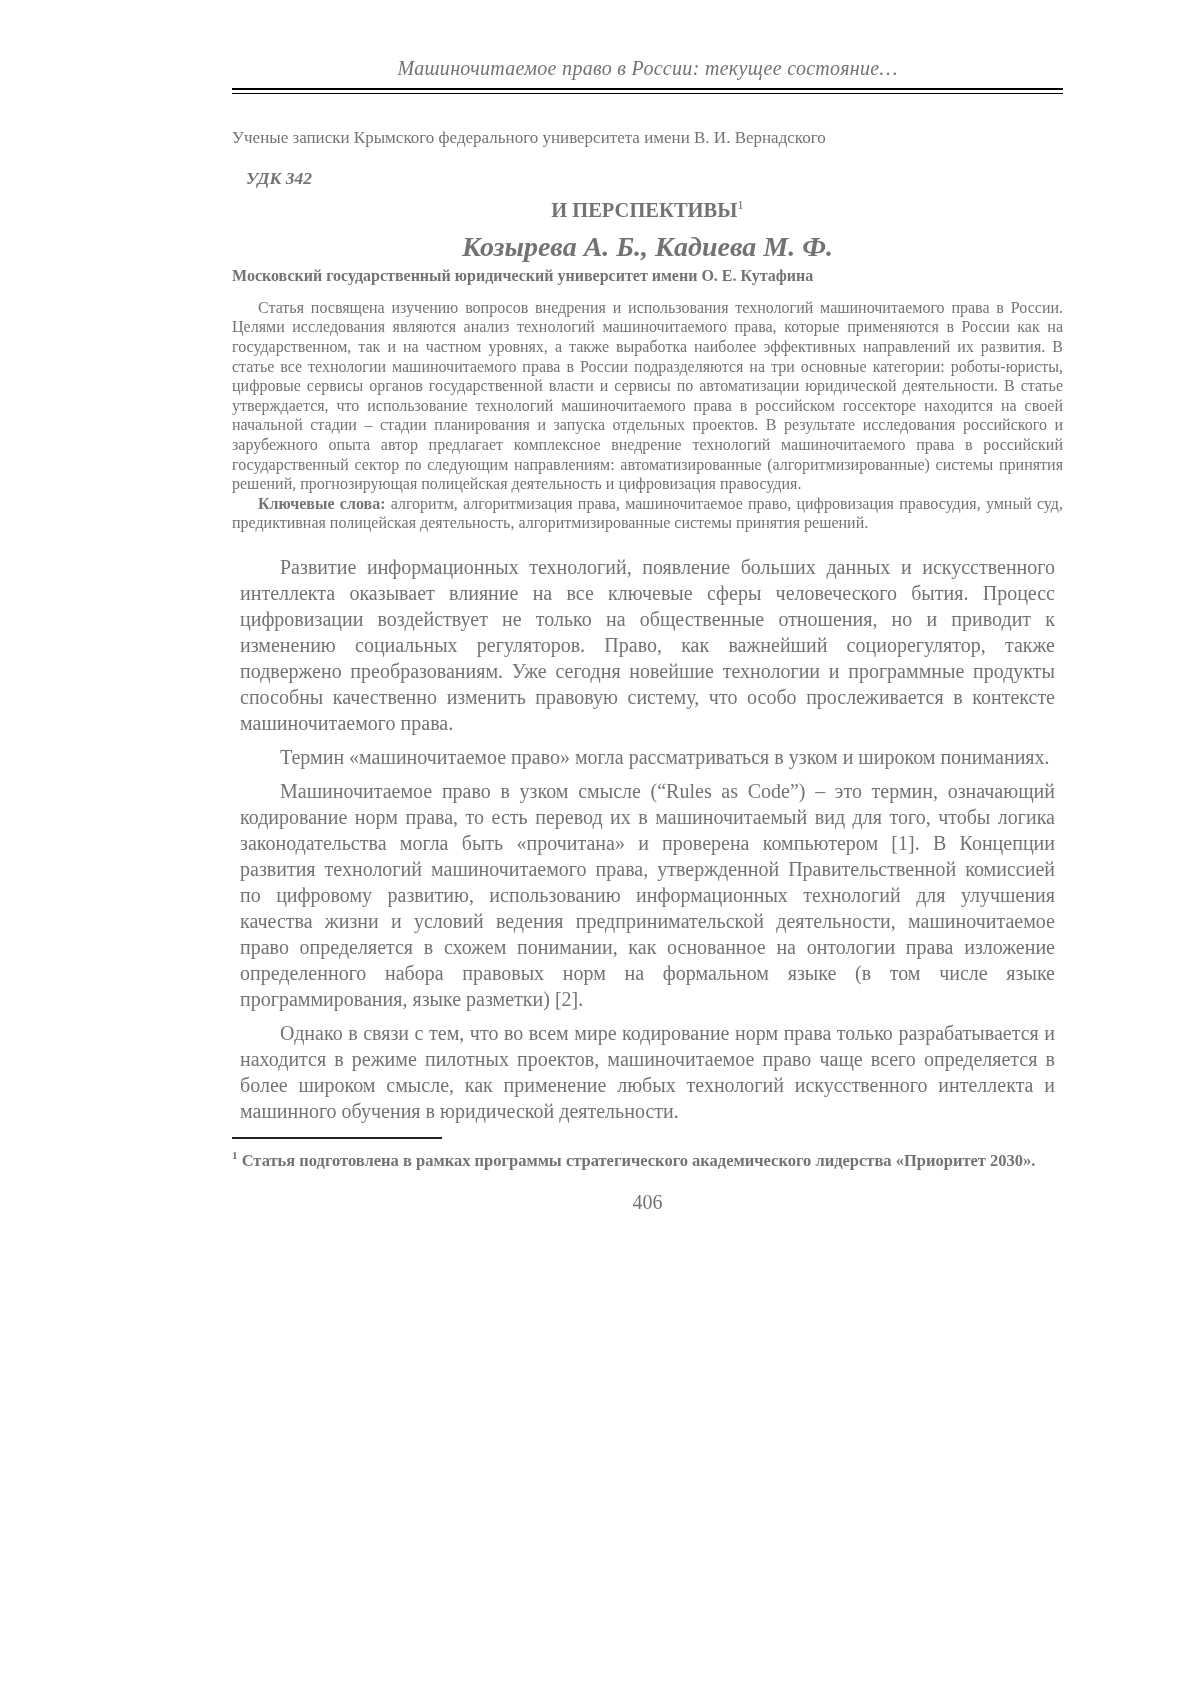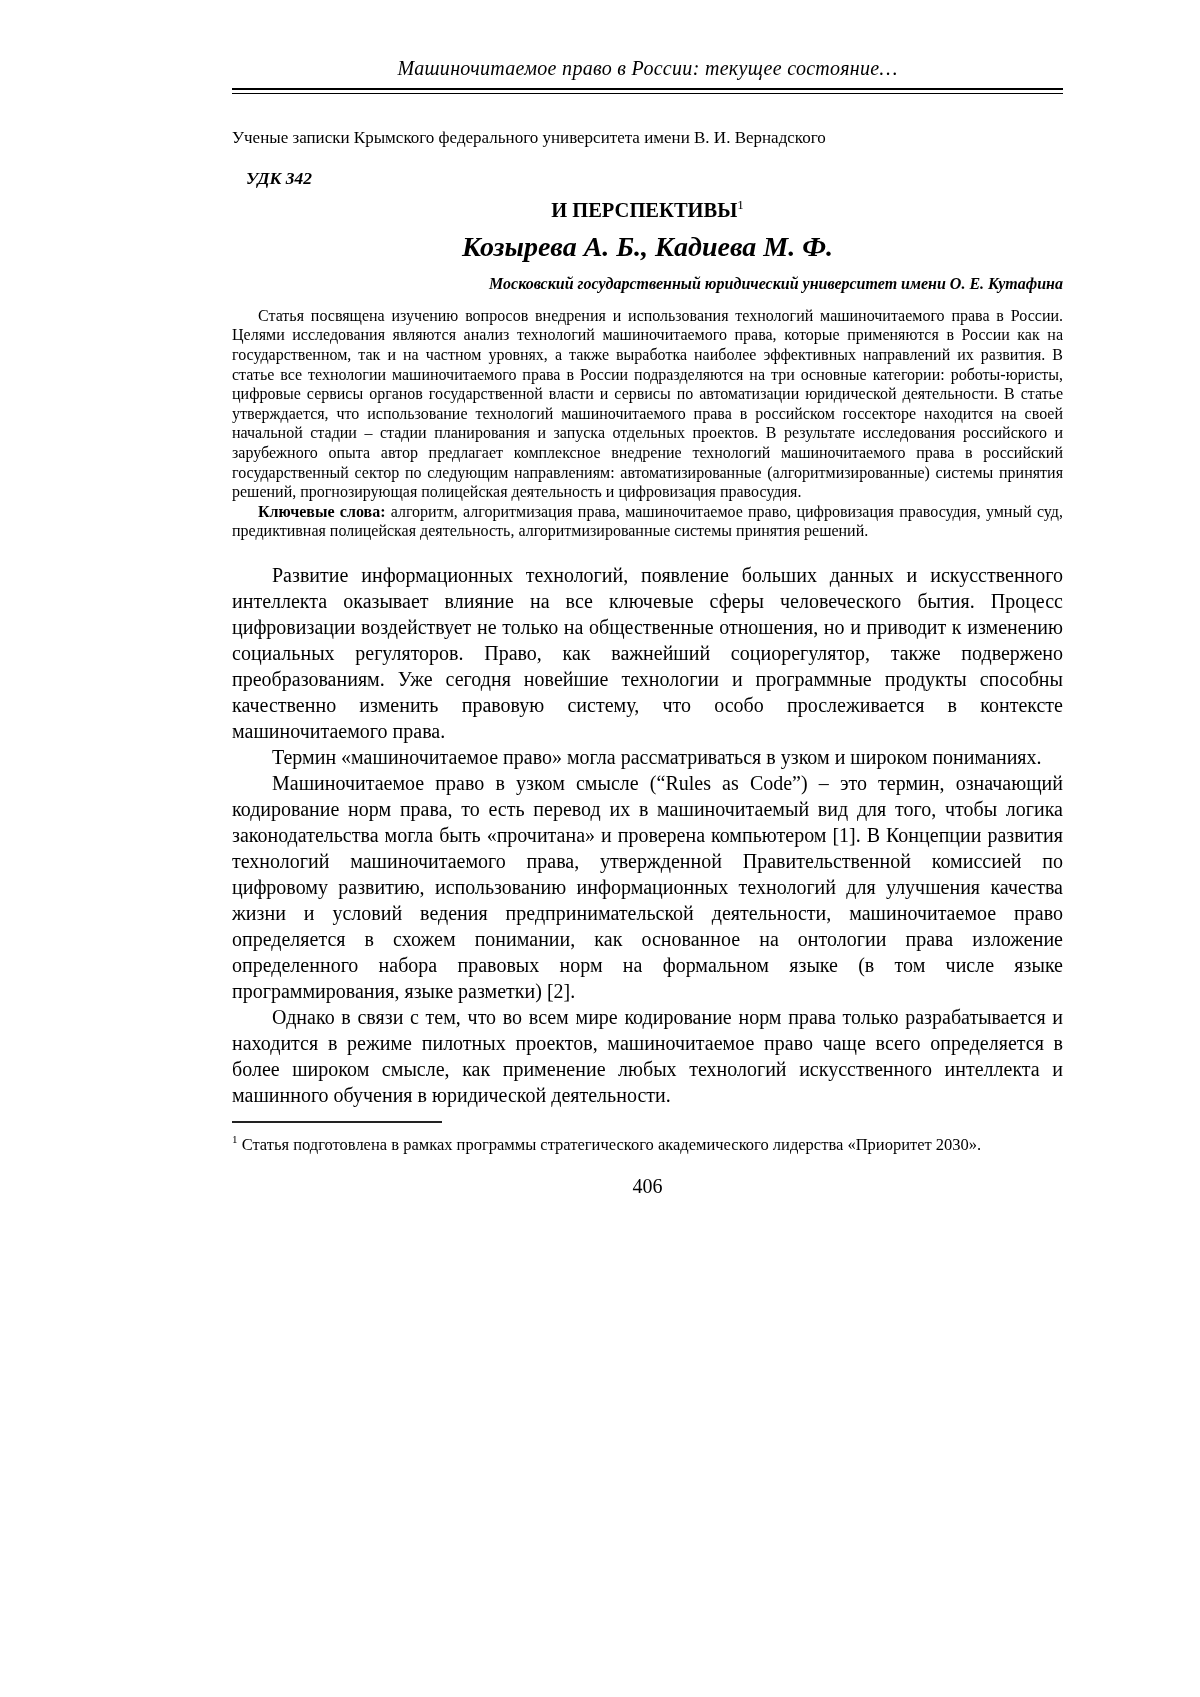--- a/index.html
+++ b/index.html
@@ -1,21 +1,21 @@
 <!DOCTYPE html>
 <html lang="ru"><head>
 <meta charset="utf-8">
 <style>
   html, body { margin: 0; padding: 0; background: #ffffff; }
   .page {
     position: relative;
     width: 1200px;
     height: 1697px;
     background: #ffffff;
-    color: #000000;
+    color: #737373;
     font-family: "Liberation Serif", "DejaVu Serif", serif;
     box-sizing: border-box;
     padding: 56px 137px 0 232px;
     overflow: hidden;
   }
   .running-head {
     text-align: center;
     font-style: italic;
     font-size: 20px;
     line-height: 24px;
@@ -48,51 +48,51 @@
   }
   .title sup { font-size: 13px; font-weight: normal; }
   .authors {
     margin-top: 7px;
     text-align: center;
     font-size: 28px;
     font-weight: bold;
     font-style: italic;
   }
   .affiliation {
-    margin-top: 12px;
-    text-align: right;
+    margin-top: 4px;
+    text-align: left;
     font-size: 16px;
     font-weight: bold;
-    font-style: italic;
   }
   .abstract-block {
     margin-top: 13px;
     font-size: 16px;
     line-height: 19.6px;
     text-align: justify;
   }
   .abstract-block p { margin: 0; text-indent: 26px; }
   .kw-label { font-weight: bold; font-family: Liberation Serif, serif; }
   .body-text {
     margin-top: 21px;
     font-size: 20px;
     line-height: 26px;
     text-align: justify;
   }
-  .body-text p { margin: 0; text-indent: 40px; }
+  .body-text p { margin: 8px; text-indent: 40px; }
   .footnote-rule {
     margin-top: 13px;
     width: 210px;
     border-top: 2px solid #222;
   }
   .footnote {
     margin-top: 4px;
     font-size: 16.5px;
     line-height: 25px;
     text-align: justify;
+    font-weight: bold;
   }
   .footnote sup { font-size: 11px; }
   .page-number {
     margin-top: 19px;
     text-align: center;
     font-size: 20px;
   }
 </style>
 </head>
 <body>

